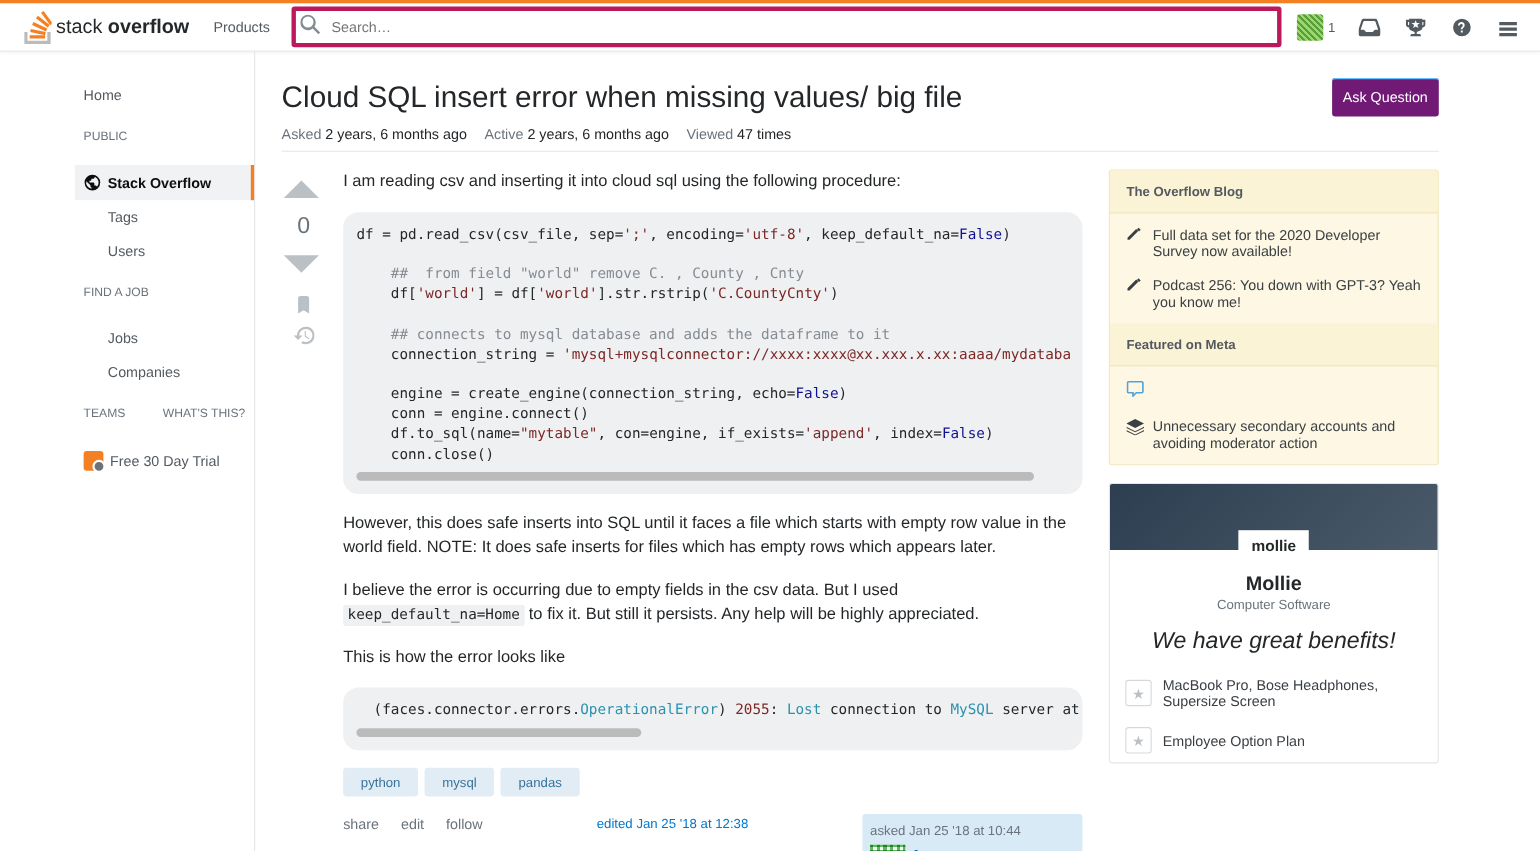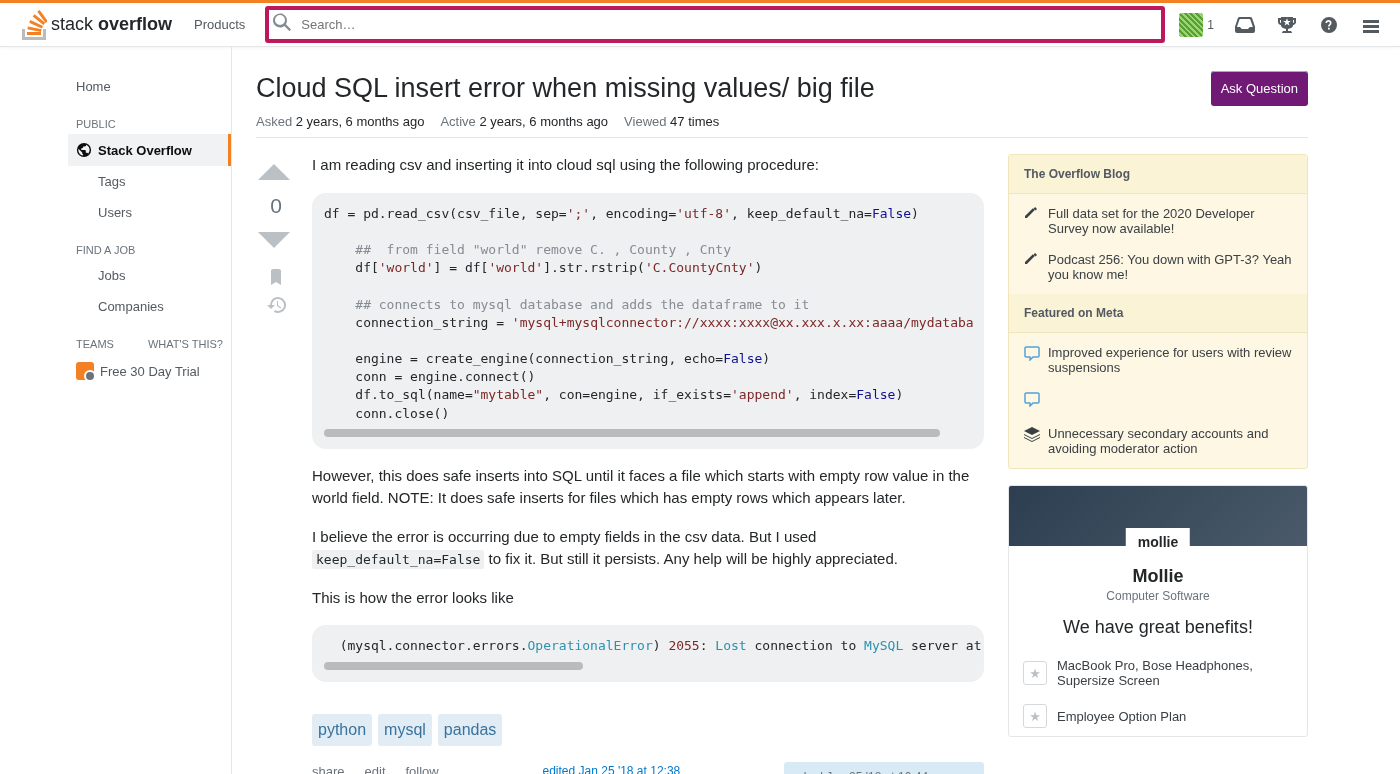--- a/index.html
+++ b/index.html
@@ -15,21 +15,21 @@
 .search-icon { position: absolute; left: 8px; top: 7px; color: #838c95; }
 .topbar-right { display: flex; align-items: center; gap: 8px; }
 .topbar-icon { width: 34px; height: 34px; display: flex; align-items: center; justify-content: center; color: #535a60; cursor: pointer; }
 .avatar-block { display: flex; align-items: center; gap: 4px; padding: 0 6px; cursor: pointer; }
 .avatar-img { width: 24px; height: 24px; background: repeating-linear-gradient(45deg,#5a9e3a,#5a9e3a 2px,#9ad86f 2px,#9ad86f 4px); border-radius: 3px; }
 .rep { font-size: 12px; color: #535a60; }
 .container { display: flex; max-width: 1264px; margin: 0 auto; }
 .left-sidebar { width: 164px; border-right: 1px solid #e4e6e8; padding-top: 24px; font-size: 13px; flex-shrink:0; }
 .left-sidebar .nav-item { display: block; padding: 8px 6px 8px 8px; color: #535a60; }
 .left-sidebar .nav-item.home { padding-left: 8px; }
-.left-sidebar .nav-header { text-transform: uppercase; font-size: 11px; color: #6a737c; padding: 16px 8px 4px 8px; display:flex; justify-content:space-between; align-items:center; }
+.left-sidebar .nav-header { text-transform: uppercase; font-size: 11px; color: #6a737c; padding: 16px 8px 20px 8px; display:flex; justify-content:space-between; align-items:center; }
 .left-sidebar .nav-sub { padding-left: 30px; }
 .left-sidebar .nav-item.active { background: #f1f2f3; border-right: 3px solid #f48024; color: #0c0d0e; font-weight: bold; }
 .left-sidebar .nav-item.active-so { display:flex; align-items:center; gap:6px; padding-left:8px; }
 .globe-icon { width:16px; height:16px; fill:#0c0d0e; }
 .whats-this { font-size: 11px; color: #6a737c; }
 .teams-trial { display:flex; align-items:center; gap:6px; padding:8px; color:#535a60; }
 .teams-icon { width:18px;height:18px;background:#f48024;border-radius:3px;position:relative; }
 .teams-icon::after{content:'';position:absolute;bottom:-2px;right:-2px;width:8px;height:8px;background:#6a737c;border-radius:50%;border:2px solid #fff;}
 .content { flex:1; padding: 24px; max-width: 1100px; }
 .q-header { display:flex; justify-content:space-between; align-items:flex-start; gap:16px; }
@@ -45,21 +45,21 @@
 .vote-arrow svg{fill:#bbc0c4;}
 .vote-count { font-size:21px; color:#6a737c; margin:4px 0; }
 .vote-icon { margin-top:10px; color:#bbc0c4; cursor:pointer; display:flex; justify-content:center; }
 .post-body { flex:1; min-width:0; font-size:15px; line-height:1.5; }
 .post-body p { margin-bottom:16px; }
 .code-block { background:#eff0f1; padding:12px; font-family:Consolas,Menlo,monospace; font-size:13px; overflow-x:auto; margin-bottom:16px; line-height:1.4; border-radius:14px; white-space:pre; position:relative; }
 .code-scroll { overflow-x:hidden; }
 .code-block .scrollbar{height:8px;background:#bbb;border-radius:4px;margin-top:6px;}
 .inline-code { background:#eff0f1; padding:2px 4px; font-family:Consolas,monospace; font-size:13px; border-radius:2px; }
 .tags { display:flex; gap:6px; margin:16px 0 12px; }
-.tag { background:#e1ecf4; color:#39739d; padding:4px 6px; border-radius:3px; font-size:16px;margin-top:16px; }
+.tag { background:#e1ecf4; color:#39739d; padding:4px 16px; border-radius:3px; font-size:12px; }
 .post-actions { display:flex; justify-content:space-between; align-items:flex-start; margin-top:16px; font-size:13px; }
 .action-links { display:flex; gap:20px; color:#6a737c; }
 .action-links a { color:#6a737c; }
 .edited-link { color:#0077cc; font-size:12px; }
 .user-card { background:#d9eaf7; padding:6px 7px; border-radius:3px; width:200px; font-size:12px; }
 .user-card .when { color:#6a737c; margin-bottom:4px; }
 .user-info { display:flex; gap:6px; }
 .user-avatar { width:32px;height:32px; background: repeating-linear-gradient(0deg,#5cb85c,#5cb85c 3px,#fff 3px,#fff 6px),repeating-linear-gradient(90deg,#5cb85c,#5cb85c 3px,transparent 3px,transparent 6px); background-blend-mode:multiply; }
 .user-name { color:#0077cc; }
 .right-sidebar { width:300px; flex-shrink:0; }
@@ -70,21 +70,21 @@
 .widget li a { color:#3b4045; }
 .widget .bullet-icon { width:16px; flex-shrink:0; color:#3b4045; }
 .meta-icon svg { fill:#54a3d8; }
 .comm-icon svg { fill:#3b4045; }
 .ad-box { border:1px solid #e4e6e8; border-radius:3px; overflow:hidden; }
 .ad-header-img { height:60px; background:linear-gradient(135deg,#2c3e50,#4a5a6a); position:relative; }
 .ad-logo { position:absolute; bottom:-10px; left:50%; transform:translateX(-50%); background:#fff; padding:6px 12px; font-weight:bold; font-size:14px; }
 .ad-body { padding:20px 16px 12px; text-align:center; }
 .ad-company { font-size:18px; font-weight:bold; }
 .ad-industry { color:#6a737c; font-size:12px; margin-top:2px; }
-.ad-benefits-head { font-size:18px; margin-top:14px; }
+.ad-benefits-head { font-size:21px; margin-top:14px;font-style:italic; }
 .ad-benefit { display:flex; gap:10px; padding:8px 14px; text-align:left; font-size:13px; color:#3b4045; align-items:center; }
 .star-box { width:24px;height:24px;border:1px solid #d6d9dc;border-radius:3px;display:flex;align-items:center;justify-content:center;color:#bbc0c4;flex-shrink:0; }.c-str{color:#7d2727;}.c-com{color:#858c93;}.c-bool{color:#101094;}.c-err{color:#2b91af;}.c-num{color:#7d2727;}
 </style>
 </head>
 <body>
 
 <div class="topbar">
   <a class="logo">
     <svg width="25" height="30" viewBox="0 0 25 30">
         <path fill="#bcbbbb" d="M21 27v-8h3v11H0V19h3v8z"></path>
@@ -196,23 +196,23 @@
     <span>df[</span><span class="c-str">'world'</span><span>] = df[</span><span class="c-str">'world'</span><span>].str.rstrip(</span><span class="c-str">'C.CountyCnty'</span><span>)</span>
 
     <span class="c-com">## connects to mysql database and adds the dataframe to it</span>
     <span>connection_string = </span><span class="c-str">'mysql+mysqlconnector://xxxx:xxxx@xx.xxx.x.xx:aaaa/mydataba</span>
 
     <span>engine = create_engine(connection_string, echo=</span><span class="c-bool">False</span><span>)</span>
     <span>conn = engine.connect()</span>
     <span>df.to_sql(name=</span><span class="c-str">"mytable"</span><span>, con=engine, if_exists=</span><span class="c-str">'append'</span><span>, index=</span><span class="c-bool">False</span><span>)</span>
     <span>conn.close()</span><div class="scrollbar" style="width:95%"></div></div>
             <p>However, this does safe inserts into SQL until it faces a file which starts with empty row value in the world field. NOTE: It does safe inserts for files which has empty rows which appears later.</p>
-            <p><span>I believe the error is occurring due to empty fields in the csv data. But I used </span><code class="inline-code">keep_default_na=False</code><span> to fix it. But still it persists. Any help will be highly appreciated.</span></p>
+            <p><span>I believe the error is occurring due to empty fields in the csv data. But I used </span><code class="inline-code">keep_default_na=Home</code><span> to fix it. But still it persists. Any help will be highly appreciated.</span></p>
             <p>This is how the error looks like</p>
-            <div class="code-block code-scroll">  <span>(mysql.connector.errors.</span><span class="c-err">OperationalError</span><span>) </span><span class="c-num">2055</span><span>: </span><span class="c-err">Lost</span><span> connection to </span><span class="c-err">MySQL</span><span> server at</span><div class="scrollbar" style="width:40%"></div></div>
+            <div class="code-block code-scroll">  <span>(faces.connector.errors.</span><span class="c-err">OperationalError</span><span>) </span><span class="c-num">2055</span><span>: </span><span class="c-err">Lost</span><span> connection to </span><span class="c-err">MySQL</span><span> server at</span><div class="scrollbar" style="width:40%"></div></div>
             <div class="tags">
               <a class="tag">python</a>
               <a class="tag">mysql</a>
               <a class="tag">pandas</a>
             </div>
             <div class="post-actions">
               <div class="action-links">
                 <a>share</a>
                 <a>edit</a>
                 <a>follow</a>
@@ -250,26 +250,20 @@
                   </svg></span>
                 <a>Podcast 256: You down with GPT-3? Yeah you know me!</a>
               </li>
           </ul>
           <div class="widget-header">Featured on Meta</div>
           <ul>
             <li>
                 <span class="bullet-icon meta-icon"><svg width="16" height="16" viewBox="0 0 16 16">
                     <path d="M2 2h12c1 0 1 1 1 1v8c0 1-1 1-1 1H9l-3 3v-3H2c-1 0-1-1-1-1V3c0-1 1-1 1-1z" fill="none" stroke="#54a3d8" stroke-width="1.5"></path>
                   </svg></span>
-                <a>Improved experience for users with review suspensions</a>
-              </li>
-            <li>
-                <span class="bullet-icon meta-icon"><svg width="16" height="16" viewBox="0 0 16 16">
-                    <path d="M2 2h12c1 0 1 1 1 1v8c0 1-1 1-1 1H9l-3 3v-3H2c-1 0-1-1-1-1V3c0-1 1-1 1-1z" fill="none" stroke="#54a3d8" stroke-width="1.5"></path>
-                  </svg></span>
               </li>
             <li>
                 <span class="bullet-icon comm-icon"><svg width="16" height="16" viewBox="0 0 16 16">
                     <path fill="currentColor" d="M0 5l8-4 8 4-8 4-8-4zm0 3l3 1.5L8 12l5-2.5L16 8v1l-8 4-8-4V8zm0 3l3 1.5L8 15l5-2.5 3-1.5v1l-8 4-8-4v-1z"></path>
                   </svg></span>
                 <a>Unnecessary secondary accounts and avoiding moderator action</a>
               </li>
           </ul>
         </div>
 

